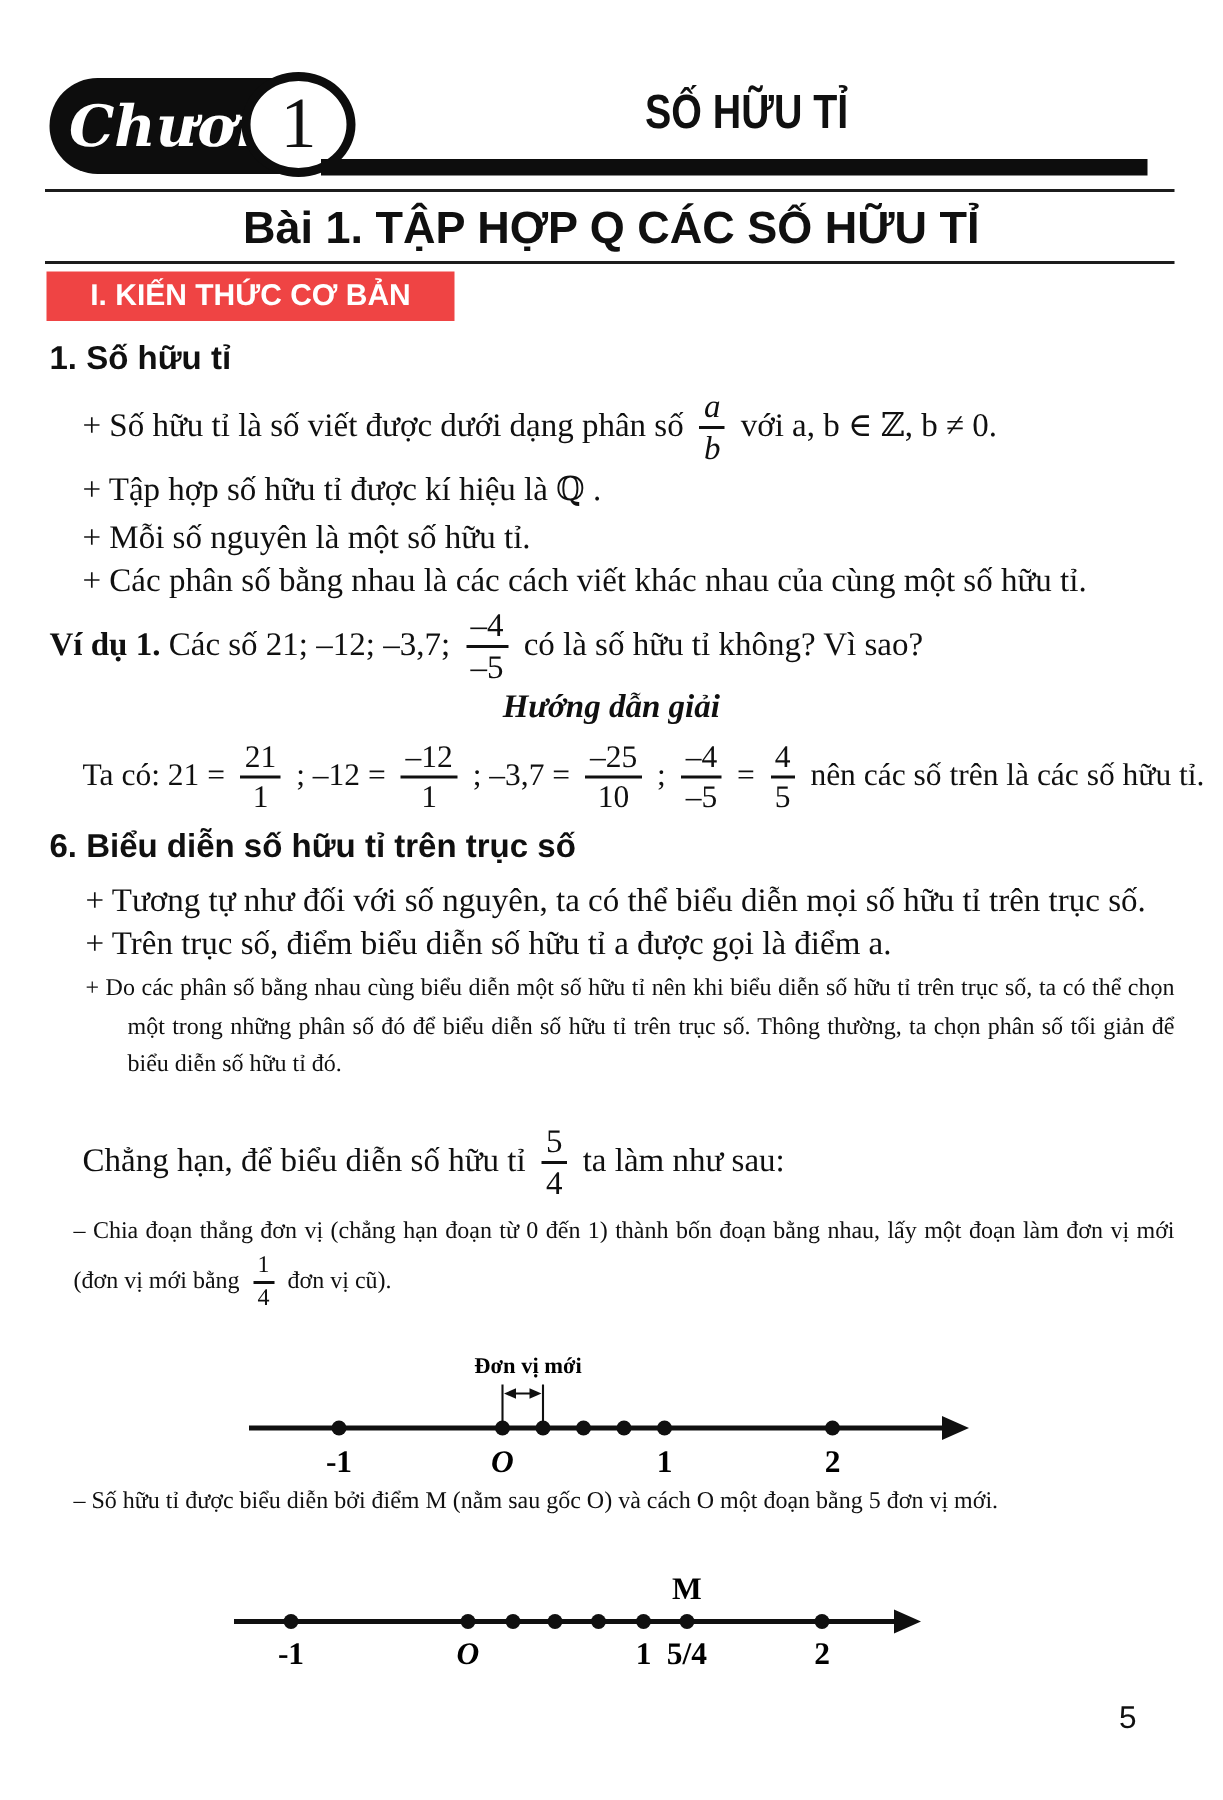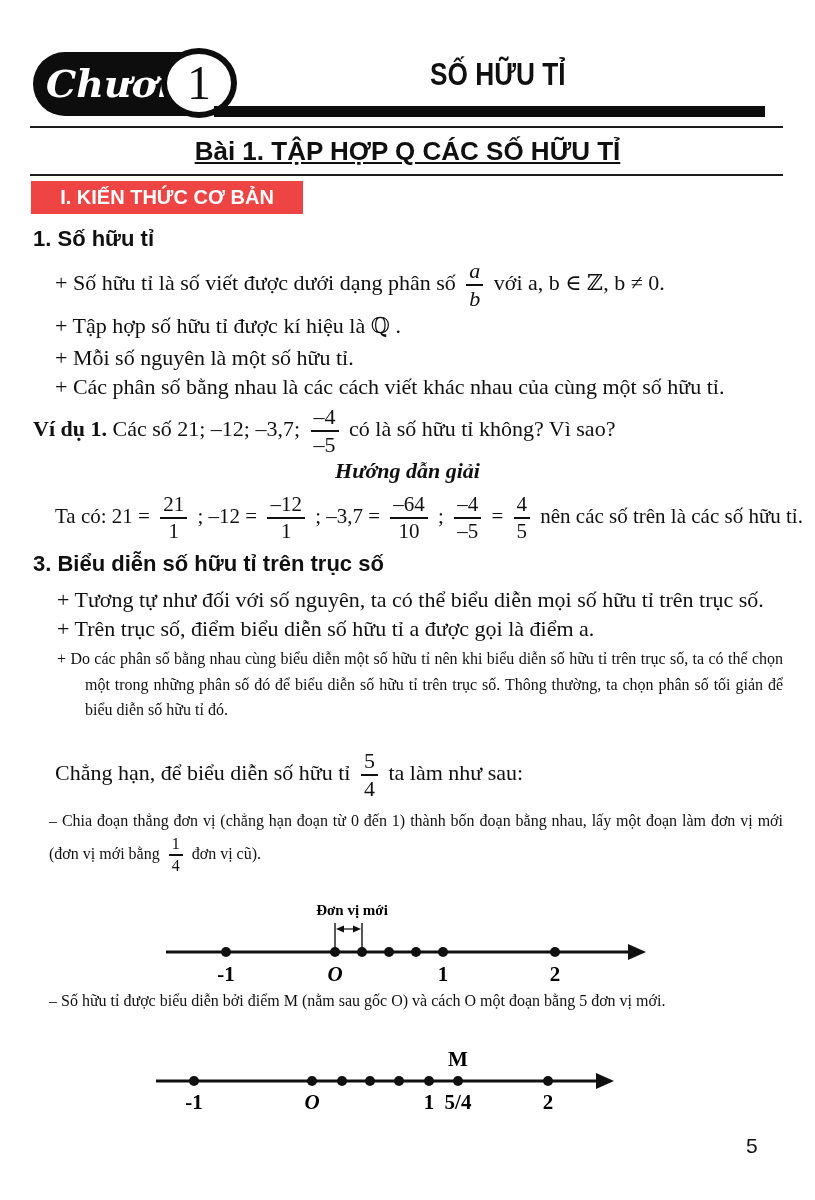--- a/index.html
+++ b/index.html
@@ -24,21 +24,21 @@
   .num-circle { left: 161px; top: 48px; width: 76px; height: 70px;
           border: 6px solid #0d0d0d; border-radius: 50%;
           background: #fff; text-align: center; }
   .num-circle span { font-size: 48px; line-height: 58px; font-family: "Liberation Serif", serif; }
   .chapter-title { left: 430px; top: 56px; font-weight: bold; font-size: 32px;
           transform: scaleX(0.82); transform-origin: left center; white-space: nowrap; }
   .thick-bar { left: 214px; top: 106px; width: 551px; height: 11px; background: #0d0d0d; }
   .rule { left: 30px; width: 753px; height: 2px; background: #1c1c1c; }
   .rule1 { top: 126px; } .rule2 { top: 174px; }
   .lesson-title { left: 0; top: 136px; width: 815px; text-align: center;
-          font-weight: bold; font-size: 26px; text-decoration: underline; }
+          font-weight: bold; font-size: 30px; }
   .kb-box { left: 31px; top: 181px; width: 272px; height: 33px; background: #ef4444;
           color: #fff; font-weight: bold; font-size: 20px; line-height: 32px;
           text-align: center; }
 
   
   .sec-heading { font-weight: bold; font-size: 22px; white-space: nowrap; }
   .line { font-size: 22px; white-space: nowrap; }
   .para { font-size: 16px; text-align: justify; }
   .hang { padding-left: 28px; text-indent: -28px; }
   .bold { font-weight: bold; }
@@ -91,29 +91,29 @@
 
 <div class="abs boldital" style="left:0; top:458px; width:815px; text-align:center; font-size:22px;">Hướng dẫn giải</div>
 
 <div class="abs line" style="left:55px; top:494px; font-size:21px;">
   <span>Ta có:</span>
   <span>21 =</span>
   <span class="frac"><span class="fn">21</span><span class="fd">1</span></span>
   <span>; –12 =</span>
   <span class="frac"><span class="fn">–12</span><span class="fd">1</span></span>
   <span>; –3,7 =</span>
-  <span class="frac"><span class="fn">–64</span><span class="fd">10</span></span>
+  <span class="frac"><span class="fn">–25</span><span class="fd">10</span></span>
   <span>;</span>
   <span class="frac"><span class="fn">–4</span><span class="fd">–5</span></span>
   <span>=</span>
   <span class="frac"><span class="fn">4</span><span class="fd">5</span></span>
   <span>nên các số trên là các số hữu tỉ.</span>
 </div>
 
-<div class="abs sec-heading sans" style="left:33px; top:551px;">3. Biểu diễn số hữu tỉ trên trục số</div>
+<div class="abs sec-heading sans" style="left:33px; top:551px;">6. Biểu diễn số hữu tỉ trên trục số</div>
 
 <div class="abs line" style="left:57px; top:587px;">+ Tương tự như đối với số nguyên, ta có thể biểu diễn mọi số hữu tỉ trên trục số.</div>
 <div class="abs line" style="left:57px; top:616px;">+ Trên trục số, điểm biểu diễn số hữu tỉ a được gọi là điểm a.</div>
 <div class="abs para hang" style="left:57px; top:646px; width:726px; line-height:25.5px;">+ Do các phân số bằng nhau cùng biểu diễn một số hữu tỉ nên khi biểu diễn số hữu tỉ trên trục số, ta có thể chọn một trong những phân số đó để biểu diễn số hữu tỉ trên trục số. Thông thường, ta chọn phân số tối giản để biểu diễn số hữu tỉ đó.</div>
 
 <div class="abs line" style="left:55px; top:750px;">
   <span>Chẳng hạn, để biểu diễn số hữu tỉ</span>
   <span class="frac"><span class="fn">5</span><span class="fd">4</span></span>
   <span>ta làm như sau:</span>
 </div>

